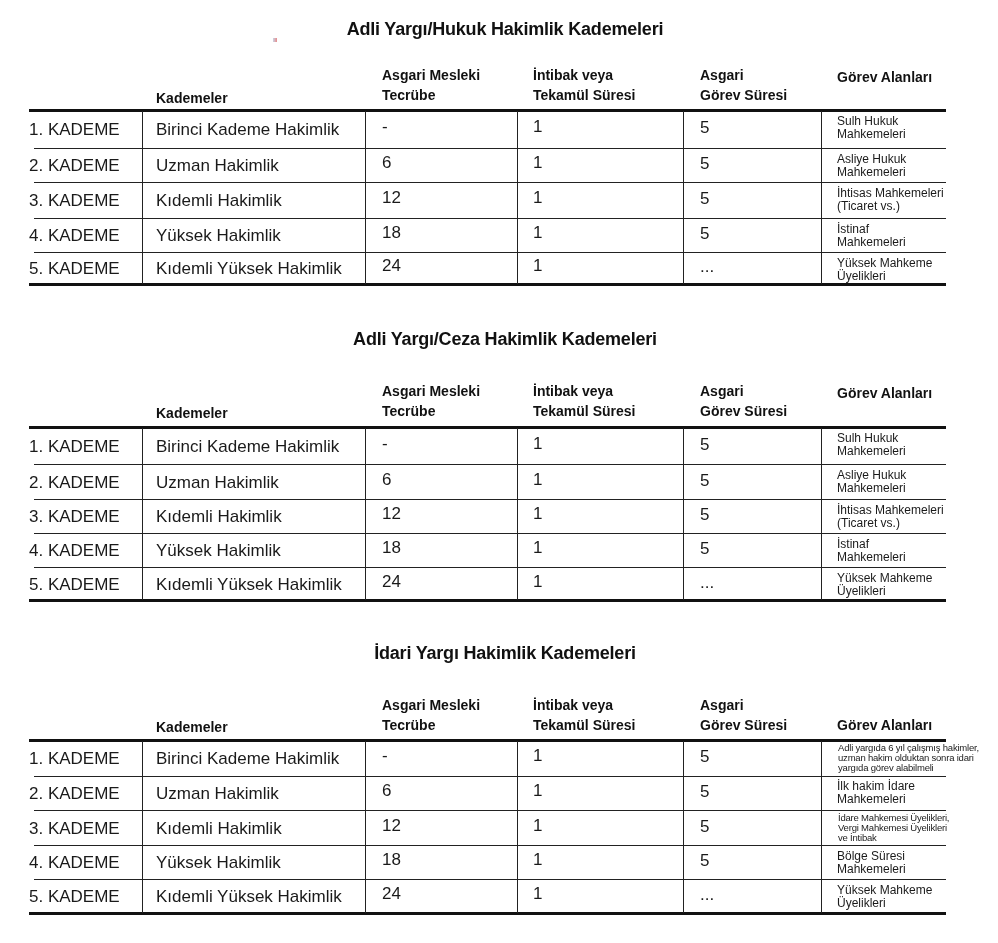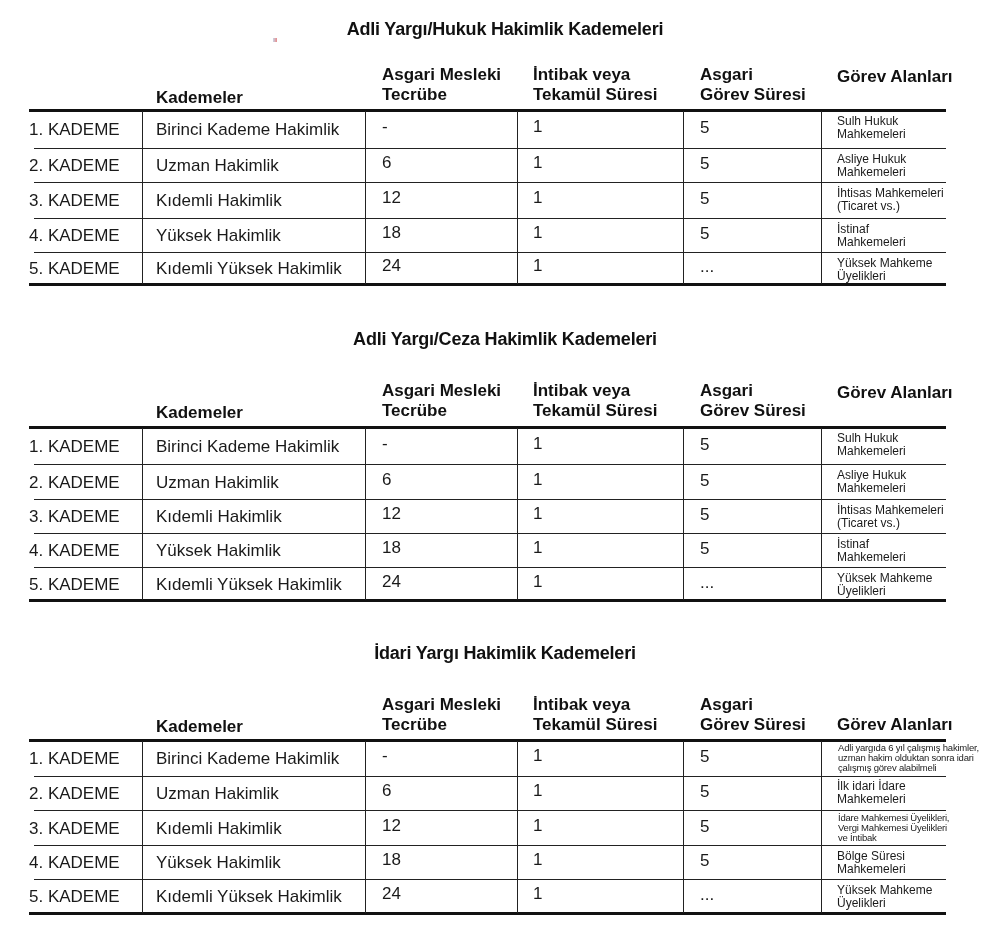--- a/index.html
+++ b/index.html
@@ -5,21 +5,21 @@
   html, body { margin: 0; padding: 0; background: #ffffff; }
   body {
     width: 998px; height: 943px; position: relative; overflow: hidden;
     font-family: "Liberation Sans", "DejaVu Sans", sans-serif; color: #1a1a1a;
   }
   .section { position: absolute; left: 0; width: 998px; }
   .title {
     position: absolute; left: 0; width: 1010px; text-align: center;
     font-weight: bold; font-size: 18px; color: #111; letter-spacing: -0.2px;
   }
-  .hdr { position: absolute; font-weight: bold; font-size: 17px; line-height: 20px; color: #111; }
+  .hdr { position: absolute; font-weight: bold; font-size: 14px; line-height: 20px; color: #111; }
   .table { position: absolute; left: 29px; width: 917px; }
   .rule-top, .rule-bot { position: absolute; left: 0; width: 917px; height: 3px; background: #111; }
   .row { position: absolute; left: 0; width: 917px; }
   .row-line { position: absolute; left: 5px; width: 912px; height: 1px; background: #222; }
   .vline { position: absolute; width: 1px; background: #222; }
   .cell { position: absolute; font-size: 17px; color: #1a1a1a; white-space: nowrap; }
   .cell-small { position: absolute; font-size: 12px; line-height: 13px; color: #1a1a1a; white-space: nowrap; }
   .cell-tiny { position: absolute; font-size: 9.5px; line-height: 10.5px; color: #1a1a1a; white-space: nowrap; letter-spacing: -0.2px; }
   .mark { position: absolute; left: 273px; top: 38px; width: 4px; height: 4px; background: linear-gradient(90deg,#c9d5e6,#e88a8a); }
 </style>
@@ -186,30 +186,30 @@
         <div class="vline" style="left: 654px; top: 1px; height: 172px;"></div>
         <div class="vline" style="left: 792px; top: 1px; height: 172px;"></div>
         <div class="row" style="top: 0px; height: 36px;">
           <div class="cell" style="left: 0px; top: 9px;">1. KADEME</div>
           <div class="cell" style="left: 127px; top: 9px;">Birinci Kademe Hakimlik</div>
           <div class="cell" style="left: 353px; top: 6px;">-</div>
           <div class="cell" style="left: 504px; top: 6px;">1</div>
           <div class="cell" style="left: 671px; top: 7px;">5</div>
           <div class="cell-tiny" style="left: 809px; top: 3px;">Adli yargıda 6 yıl çalışmış hakimler,</div>
           <div class="cell-tiny" style="left: 809px; top: 13px;">uzman hakim olduktan sonra idari</div>
-          <div class="cell-tiny" style="left: 809px; top: 23px;">çalışmış görev alabilmeli</div>
+          <div class="cell-tiny" style="left: 809px; top: 23px;">yargıda görev alabilmeli</div>
         </div>
         <div class="row" style="top: 36px; height: 34px;">
           <div class="row-line" style="top: 0px;"></div>
           <div class="cell" style="left: 0px; top: 8px;">2. KADEME</div>
           <div class="cell" style="left: 127px; top: 8px;">Uzman Hakimlik</div>
           <div class="cell" style="left: 353px; top: 5px;">6</div>
           <div class="cell" style="left: 504px; top: 5px;">1</div>
           <div class="cell" style="left: 671px; top: 6px;">5</div>
-          <div class="cell-small" style="left: 808px; top: 4px;">İlk idari İdare</div>
+          <div class="cell-small" style="left: 808px; top: 4px;">İlk hakim İdare</div>
           <div class="cell-small" style="left: 808px; top: 17px;">Mahkemeleri</div>
         </div>
         <div class="row" style="top: 70px; height: 35px;">
           <div class="row-line" style="top: 0px;"></div>
           <div class="cell" style="left: 0px; top: 9px;">3. KADEME</div>
           <div class="cell" style="left: 127px; top: 9px;">Kıdemli Hakimlik</div>
           <div class="cell" style="left: 353px; top: 6px;">12</div>
           <div class="cell" style="left: 504px; top: 6px;">1</div>
           <div class="cell" style="left: 671px; top: 7px;">5</div>
           <div class="cell-tiny" style="left: 809px; top: 3px;">İdare Mahkemesi Üyelikleri,</div>

